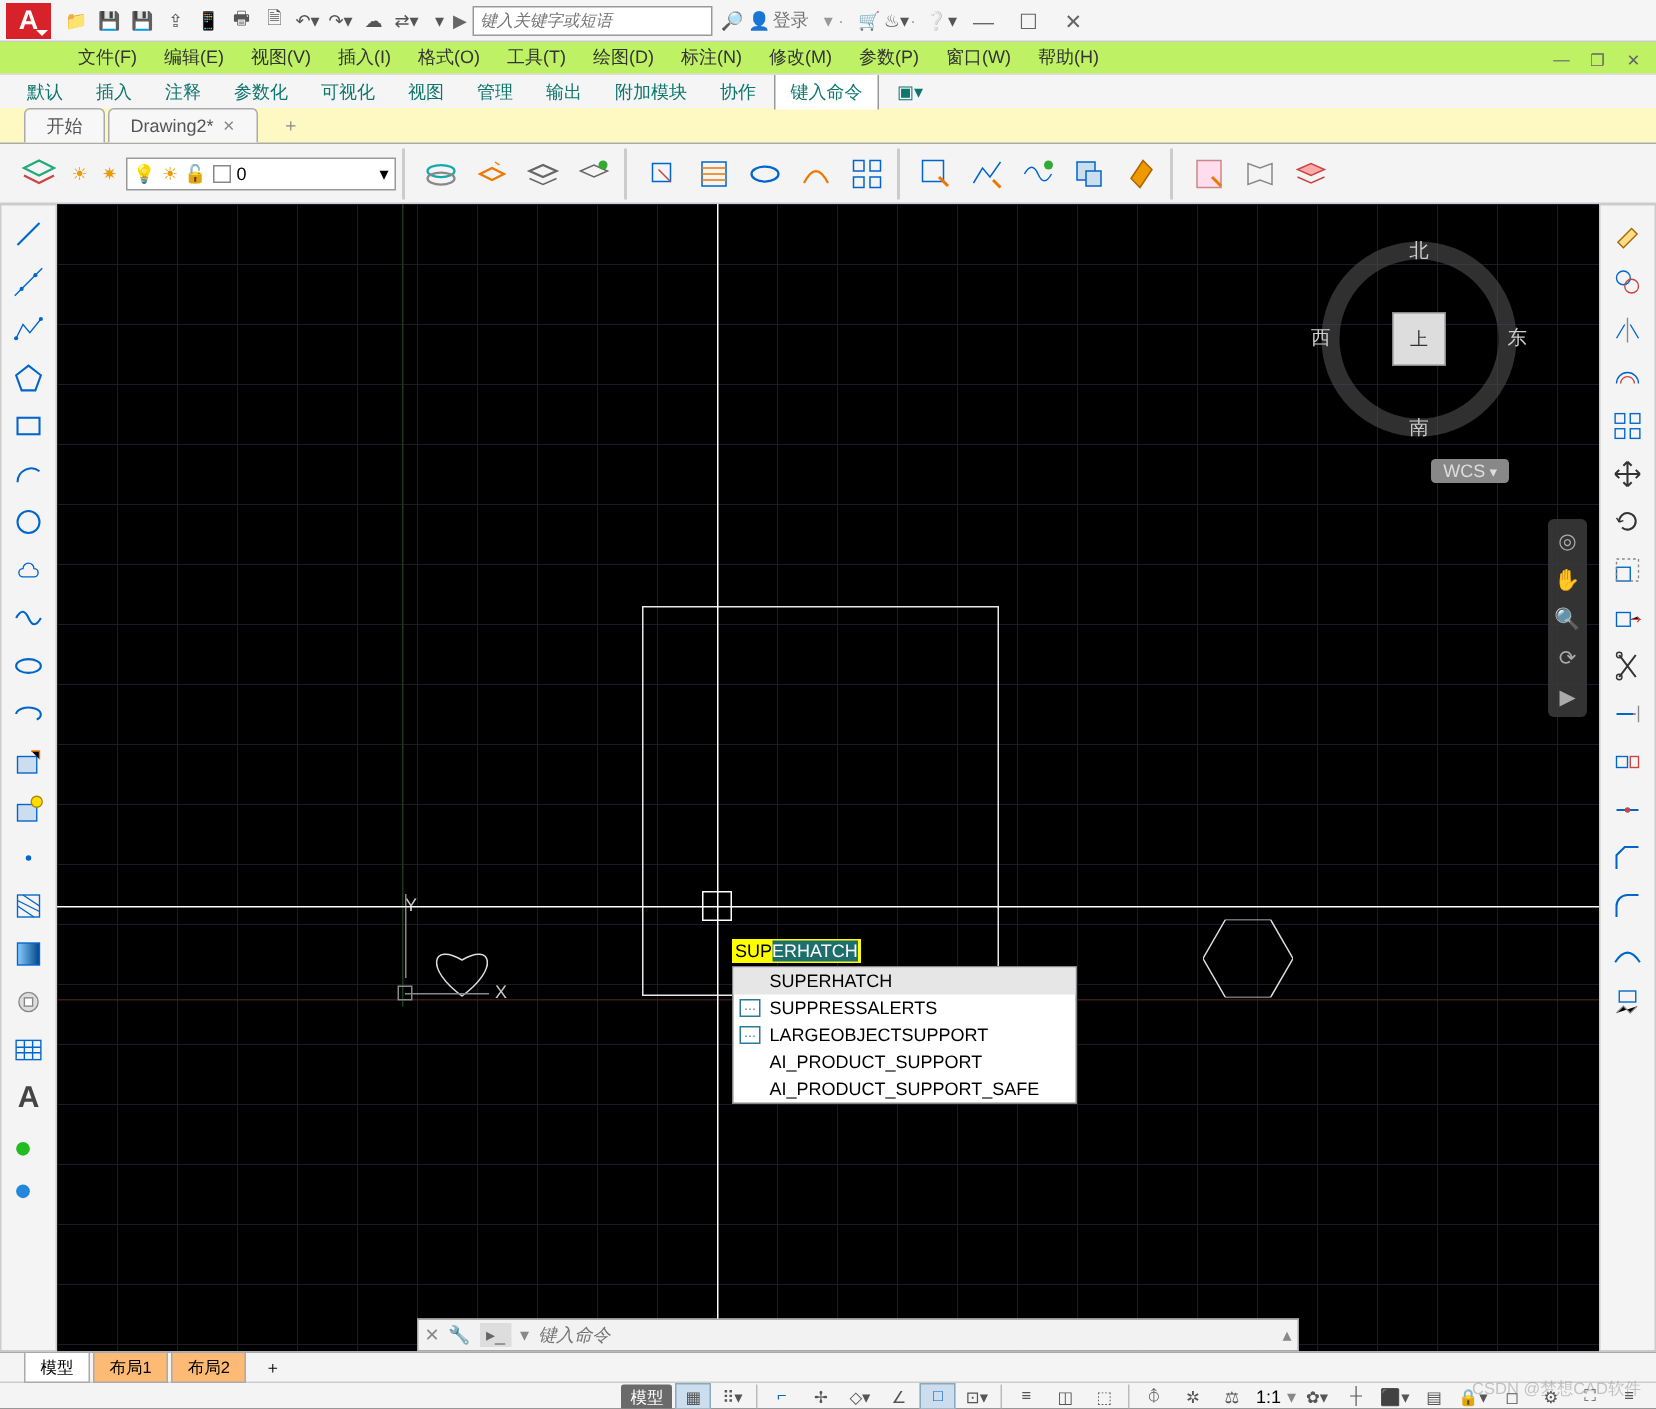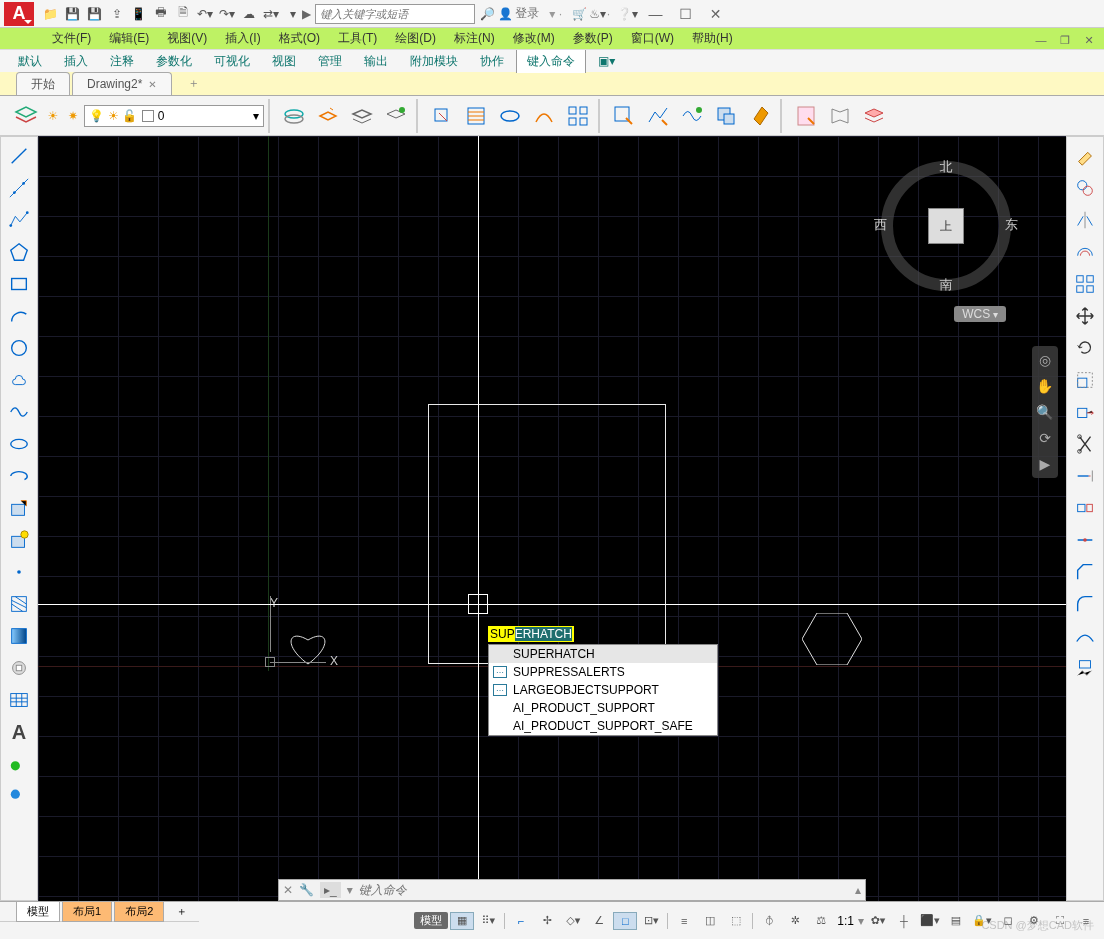--- a/index.html
+++ b/index.html
@@ -51,21 +51,21 @@
 .nav-icon{width:20px;height:20px;color:#aaa;display:flex;align-items:center;justify-content:center;font-size:14px}
 .cmd-input{position:absolute;left:450px;top:490px;background:#ff0;padding:1px 2px;font-family:Consolas,monospace;font-size:13px;display:flex}
 .cmd-typed{background:#ff0;color:#000}
 .cmd-complete{background:#1e6e6e;color:#fff}
 .autocomplete{position:absolute;left:450px;top:508px;width:230px;background:#fff;border:1px solid #888;font-family:Consolas,monospace;font-size:12px}
 .ac-row{padding:2px 6px 2px 24px;position:relative;cursor:pointer}
 .ac-row.sel{background:#e6e6e6}
 .ac-ico{position:absolute;left:4px;top:3px;width:14px;height:12px;border:1px solid #2a7a9a;font-size:8px;color:#2a7a9a;display:flex;align-items:center;justify-content:center}
 .cmdline-bar{position:absolute;left:240px;right:200px;bottom:0;height:22px;background:#f2f2f2;border:1px solid #aaa;display:flex;align-items:center;padding:0 4px;gap:6px}
 .cmdline-bar input{flex:1;border:0;background:transparent;font-style:italic;color:#888;outline:none}
-.statusbar{position:absolute;left:0;right:0;bottom:0;height:38px;background:#f4f4f4;border-top:1px solid #aaa;display:flex;flex-direction:row}
+.statusbar{position:absolute;left:0;right:0;bottom:0;height:38px;background:#f4f4f4;border-top:1px solid #aaa;display:flex;flex-direction:column}
 .layout-tabs{height:20px;display:flex;align-items:center;padding-left:16px;border-bottom:1px solid #ccc}
 .ltab{padding:2px 10px;border:1px solid #aaa;border-top:0;background:#fdba74;margin-right:2px;font-size:11px;cursor:pointer}
 .ltab.active{background:#fff;font-weight:500}
 .status-row{flex:1;display:flex;align-items:center;justify-content:flex-end;padding:0 6px;gap:2px}
 .st-btn{width:24px;height:18px;display:flex;align-items:center;justify-content:center;border:1px solid transparent;cursor:pointer;font-size:11px;color:#555}
 .st-btn.active{background:#cde;border-color:#8ab}
 .st-sep{width:1px;height:16px;background:#bbb;margin:0 2px}
 .watermark{position:absolute;right:10px;bottom:6px;color:rgba(120,120,120,.4);font-size:11px;pointer-events:none}
 .model-badge{background:#6a6a6a;color:#fff;padding:1px 6px;border-radius:2px;font-size:11px}
 </style>

